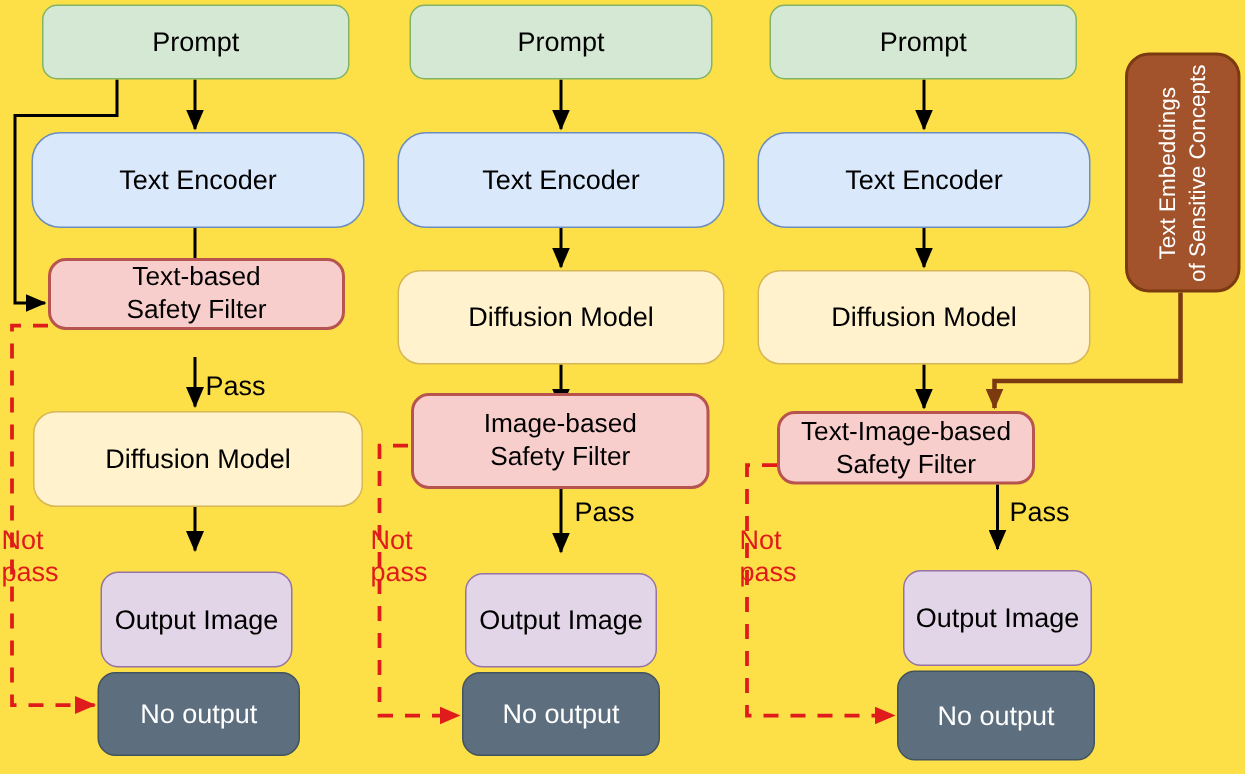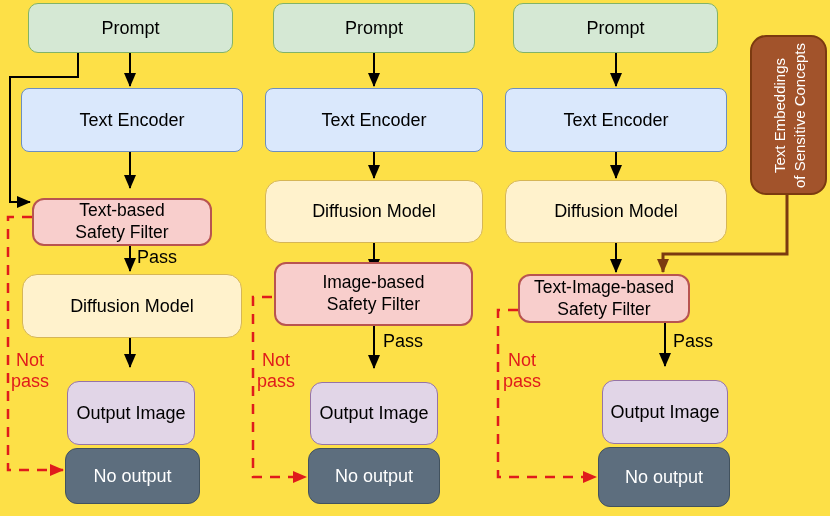--- a/index.html
+++ b/index.html
@@ -1,30 +1,30 @@
 <!DOCTYPE html>
 <html style="--prompt-fill: #d5e8d4; --prompt-stroke: #82b366; --encoder-fill: #dae8fc; --encoder-stroke: #6c8ebf; --filter-fill: #f8cecc; --filter-stroke: #b85450; --diffusion-fill: #fff2cc; --diffusion-stroke: #d6b656; --output-fill: #e1d5e7; --output-stroke: #9673a6; --no-output-fill: #5d6e7e; --no-output-stroke: #42525e; --embeddings-fill: #a2532b; --embeddings-stroke: #7b3a10; --embeddings-arrow: #7b3a10; --pass-arrow: #000000; --not-pass: #e01b1b;"><head>
 <meta charset="utf-8">
 <style>
   html,body{margin:0;padding:0;background:#fff;font-family:"Liberation Sans",sans-serif;}
   .canvas{position:relative;width:830px;height:516px;background:#fde047;overflow:hidden;padding-left:32px;}
   .edges{position:absolute;left:0;top:0;width:830px;height:516px;}
   .node{position:absolute;box-sizing:border-box;display:flex;align-items:center;justify-content:center;
         text-align:center;font-size:18px;color:#000;white-space:pre-line;line-height:1.25;}
   .n-prompt{background:var(--prompt-fill);border:1.6px solid var(--prompt-stroke);border-radius:10px;}
-  .n-encoder{background:var(--encoder-fill);border:1.6px solid var(--encoder-stroke);border-radius:8px;}
+  .n-encoder{background:var(--encoder-fill);border:1.6px solid var(--encoder-stroke);border-radius:19px;}
   .n-filter{background:var(--filter-fill);border:2px solid var(--filter-stroke);border-radius:12px;font-size:17.5px;}
   .n-diffusion{background:var(--diffusion-fill);border:1.6px solid var(--diffusion-stroke);border-radius:15px;}
   .n-output{background:var(--output-fill);border:1.6px solid var(--output-stroke);border-radius:12px;margin-top:12px;}
   .n-nooutput{background:var(--no-output-fill);border:1.6px solid var(--no-output-stroke);border-radius:12px;color:#fff;text-align:right;}
   .n-embed{background:var(--embeddings-fill);border:2px solid var(--embeddings-stroke);border-radius:16px;overflow:visible;}
   .n-embed .rot{flex:none;transform:rotate(-90deg);width:152px;text-align:center;white-space:pre-line;
         color:#fff;font-size:15px;line-height:1.3;}
   .edge-label{position:absolute;font-size:18px;color:#000;}
-  .notpass-label{position:absolute;font-size:18px;color:var(--not-pass);white-space:pre-line;text-align:center;line-height:1.15;}
+  .notpass-label{position:absolute;font-size:18px;color:var(--not-pass);white-space:pre-line;line-height:1.15;}
   .e-black{fill:none;stroke:var(--pass-arrow);stroke-width:2;}
   .e-red{fill:none;stroke:var(--not-pass);stroke-width:2.5;stroke-dasharray:10 8;}
   .e-brown{fill:none;stroke:var(--embeddings-arrow);stroke-width:3;}
   #mk-black path{fill:var(--pass-arrow);}
   #mk-red path{fill:var(--not-pass);}
   #mk-brown path{fill:var(--embeddings-arrow);}
 </style>
 </head>
 <body>
 
@@ -61,21 +61,21 @@
 
     <path class="e-brown" d="M787 195 V254 H663 V272" marker-end="url(#mk-brown)"></path>
 
     <path class="e-red" d="M32 217 H8 V470 H63" marker-end="url(#mk-red)"></path>
     <path class="e-red" d="M272 297 H253 V477 H306" marker-end="url(#mk-red)"></path>
     <path class="e-red" d="M518 310 H498 V477 H596" marker-end="url(#mk-red)"></path>
   </svg>
 
   <div class="node n-prompt" style="left:28px;top:3px;width:205px;height:50px">Prompt</div>
   <div class="node n-encoder" style="left:21px;top:88px;width:222px;height:64px">Text Encoder</div>
-  <div class="node n-filter" style="left:32px;top:198px;width:180px;height:48px">Text-based
+  <div class="node n-filter" style="left:32px;top:172px;width:198px;height:48px">Text-based
 Safety Filter</div>
   <div class="node n-diffusion" style="left:22px;top:274px;width:220px;height:64px">Diffusion Model</div>
   <div class="node n-output" style="left:67px;top:369px;width:128px;height:64px">Output Image</div>
   <div class="node n-nooutput" style="left:65px;top:448px;width:135px;height:56px">No output</div>
 
   <div class="node n-prompt" style="left:273px;top:3px;width:202px;height:50px">Prompt</div>
   <div class="node n-encoder" style="left:265px;top:88px;width:218px;height:64px">Text Encoder</div>
   <div class="node n-diffusion" style="left:265px;top:180px;width:218px;height:63px">Diffusion Model</div>
   <div class="node n-filter" style="left:274px;top:262px;width:199px;height:64px">Image-based
 Safety Filter</div>

